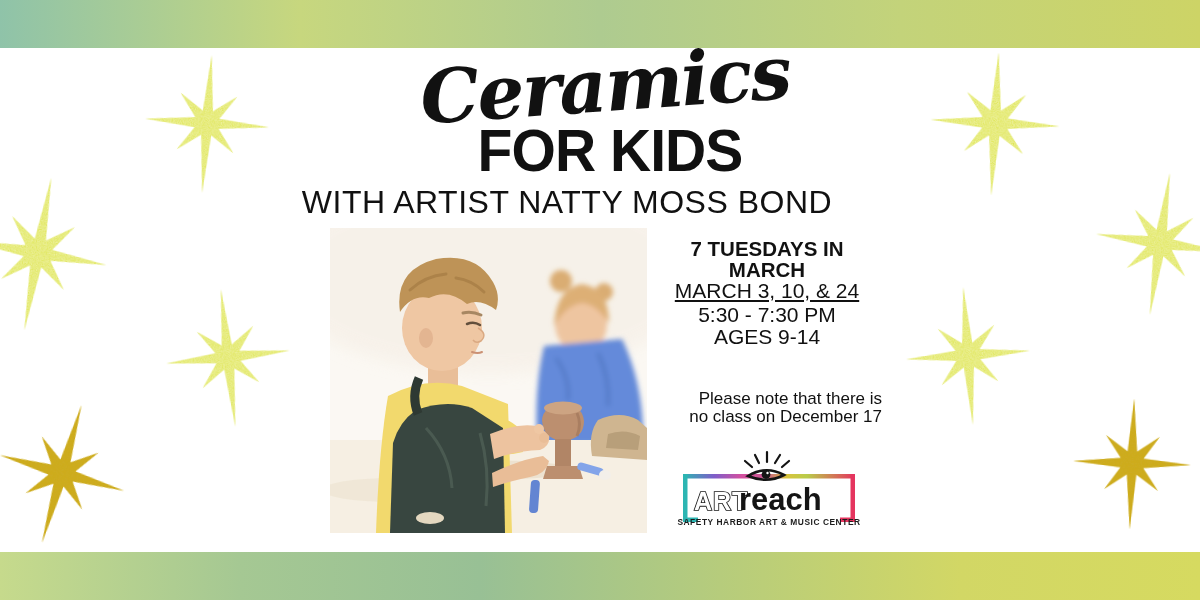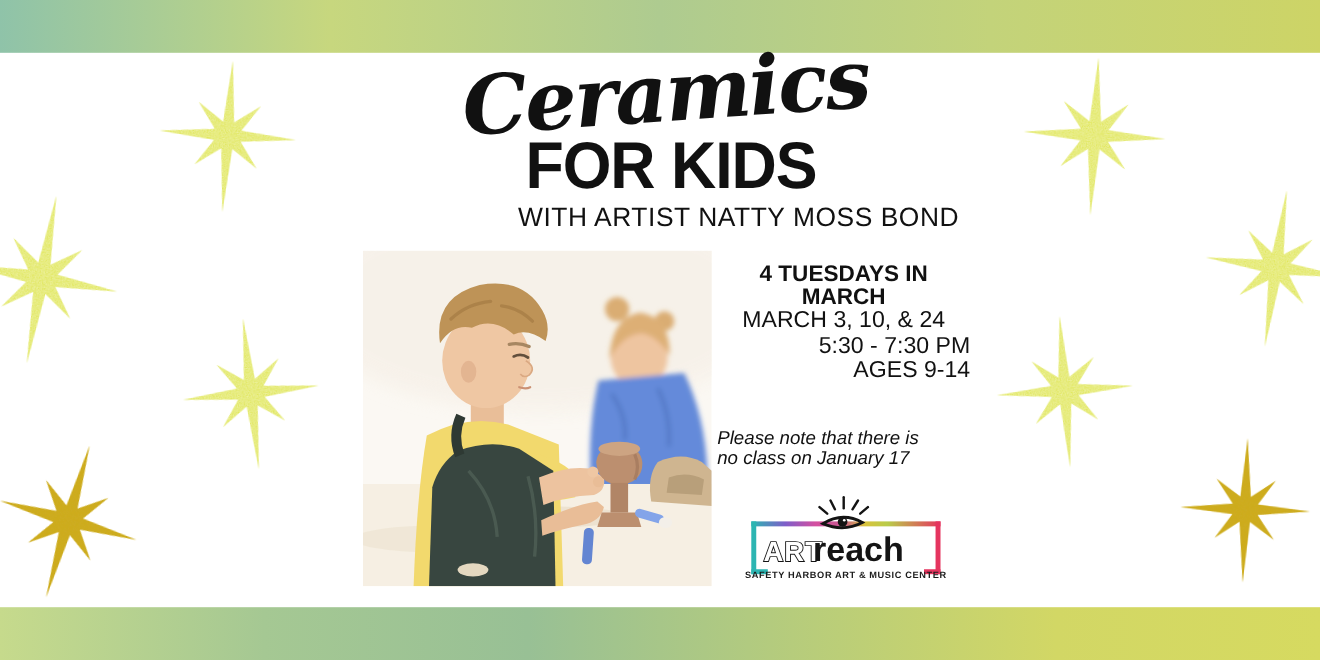--- a/index.html
+++ b/index.html
@@ -8,31 +8,31 @@
   .bar{position:absolute;left:0;width:1200px;height:48px;}
   .bar.top{top:0;}
   .bar.bottom{top:552px;}
   .stars-layer{position:absolute;left:0;top:0;width:1200px;height:600px;pointer-events:none;}
 
   .title-script{position:absolute;left:300px;top:42px;width:610px;text-align:center;
     font-family:"DejaVu Serif",serif;font-style:italic;font-weight:700;font-size:74px;
     letter-spacing:-2px;transform:rotate(-4deg);}
   .title-main{position:absolute;left:300px;top:116px;width:620px;text-align:center;
     font-weight:700;font-size:60px;letter-spacing:-1px;transform:scaleX(.95);}
-  .subtitle{position:absolute;left:262px;top:184px;width:610px;text-align:right;
-    font-weight:400;font-size:24px;letter-spacing:.5px;}
+  .subtitle{position:absolute;left:262px;top:184px;width:610px;text-align:center;
+    font-weight:400;font-size:32px;letter-spacing:.5px;}
 
   .photo{position:absolute;left:330px;top:228px;width:317px;height:305px;display:block;}
   .sched{position:absolute;left:652px;top:238px;width:230px;text-align:center;}
   .sched .h{font-weight:700;font-size:20.5px;line-height:21px;}
-  .sched .d{font-size:21px;line-height:22px;}
-  .times{position:absolute;left:652px;top:304px;width:230px;text-align:right;
+  .sched .d{font-size:21px;line-height:22px;text-decoration:underline;}
+  .times{position:absolute;left:652px;top:304px;width:230px;text-align:center;
     font-size:21px;line-height:21.5px;}
-  .note{position:absolute;left:652px;top:390px;width:230px;text-align:left;
-    font-size:17px;line-height:17.5px;font-style:italic;}
+  .note{position:absolute;left:652px;top:390px;width:230px;text-align:right;
+    font-size:17px;line-height:17.5px;}
 
   .logo{position:absolute;left:663px;top:450px;width:200px;height:90px;}
   .logo text{font-family:"Liberation Sans",sans-serif;}
   .logo .art{font-weight:700;font-size:25px;fill:#ffffff;stroke:#141414;stroke-width:1.7px;
     paint-order:stroke;letter-spacing:1px;}
   .logo .reach{font-weight:700;font-size:31px;fill:#141414;letter-spacing:0px;}
   .logo .tagline{font-weight:700;font-size:8.4px;fill:#1c1c1c;letter-spacing:.55px;}
 </style>
 </head>
 <body>
@@ -141,30 +141,30 @@
     <g>
       <rect x="200" y="252" width="9" height="33" rx="4" fill="#5b7fd0" transform="rotate(4 204 268)"></rect>
       <rect x="247" y="237" width="27" height="8" rx="4" fill="#7da0e8" transform="rotate(16 260 241)"></rect>
       <ellipse cx="275" cy="247" rx="6" ry="5" fill="#f3efe8"></ellipse>
       <ellipse cx="100" cy="290" rx="14" ry="6" fill="#e3d6bd"></ellipse>
     </g>
     <rect x="0" y="0" width="317" height="305" fill="#ffffff" opacity=".05"></rect>
   </svg>
 
   <div class="sched">
-    <div class="h">4 TUESDAYS IN MARCH</div>
+    <div class="h">7 TUESDAYS IN MARCH</div>
     <div class="d">MARCH 3, 10, &amp; 24</div>
   </div>
   <div class="times">
     <div>5:30 - 7:30 PM</div>
     <div>AGES 9-14</div>
   </div>
   <div class="note">
     <div>Please note that there is</div>
-    <div>no class on January 17</div>
+    <div>no class on December 17</div>
   </div>
 
   <svg class="logo" width="200" height="90" viewBox="0 0 200 90">
     <defs>
       <linearGradient id="frameGrad" x1="0" y1="0" x2="1" y2="0">
         <stop offset="0" stop-color="#2cb5b2"></stop>
           <stop offset="0.18" stop-color="#7e5ec9"></stop>
           <stop offset="0.34" stop-color="#d44fa0"></stop>
           <stop offset="0.48" stop-color="#c9578f"></stop>
         <stop offset="0.60" stop-color="#d9c33c"></stop>

